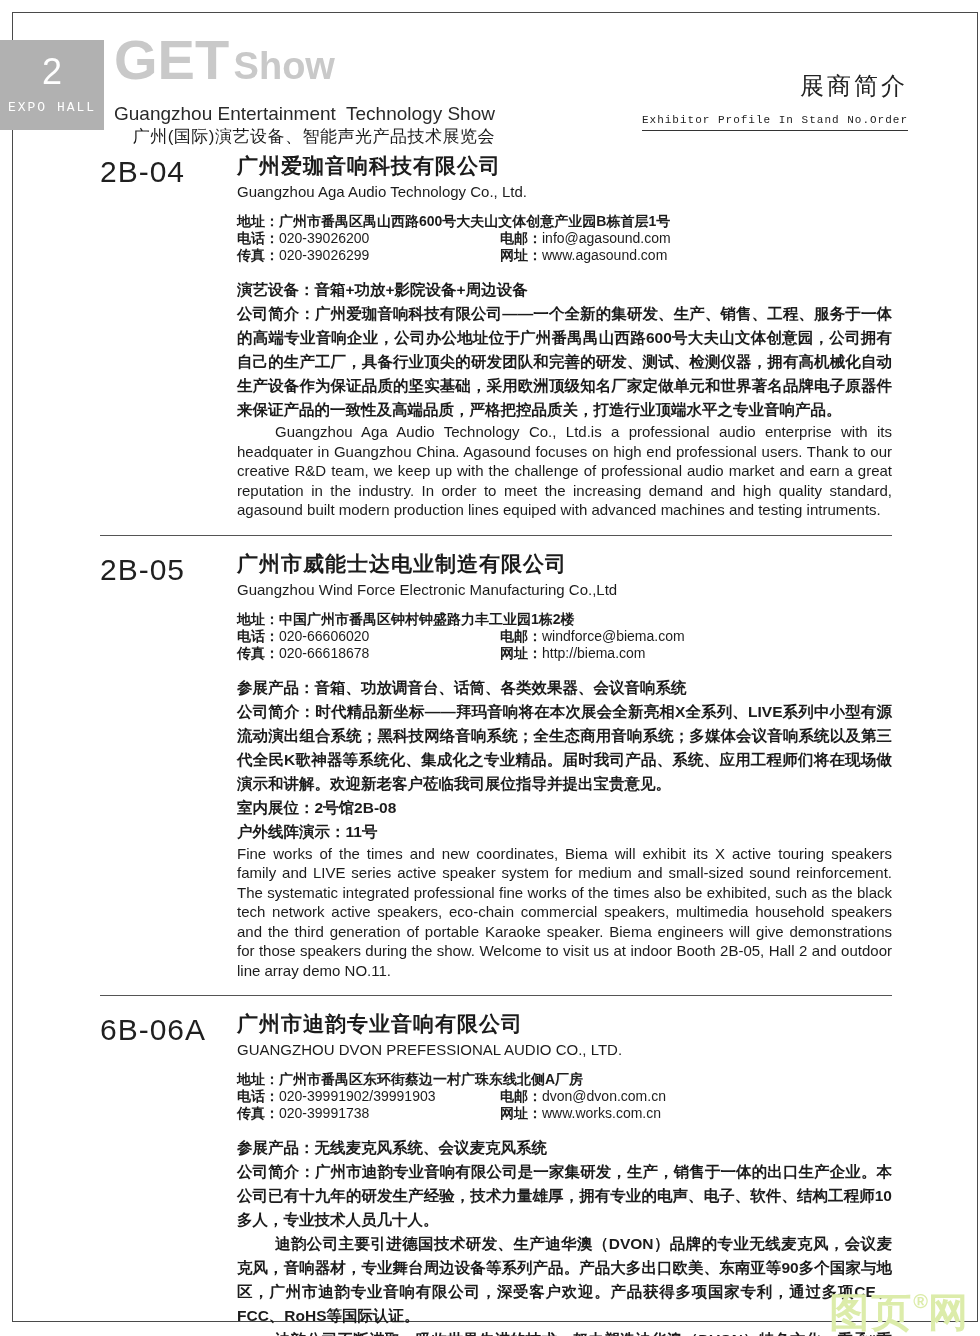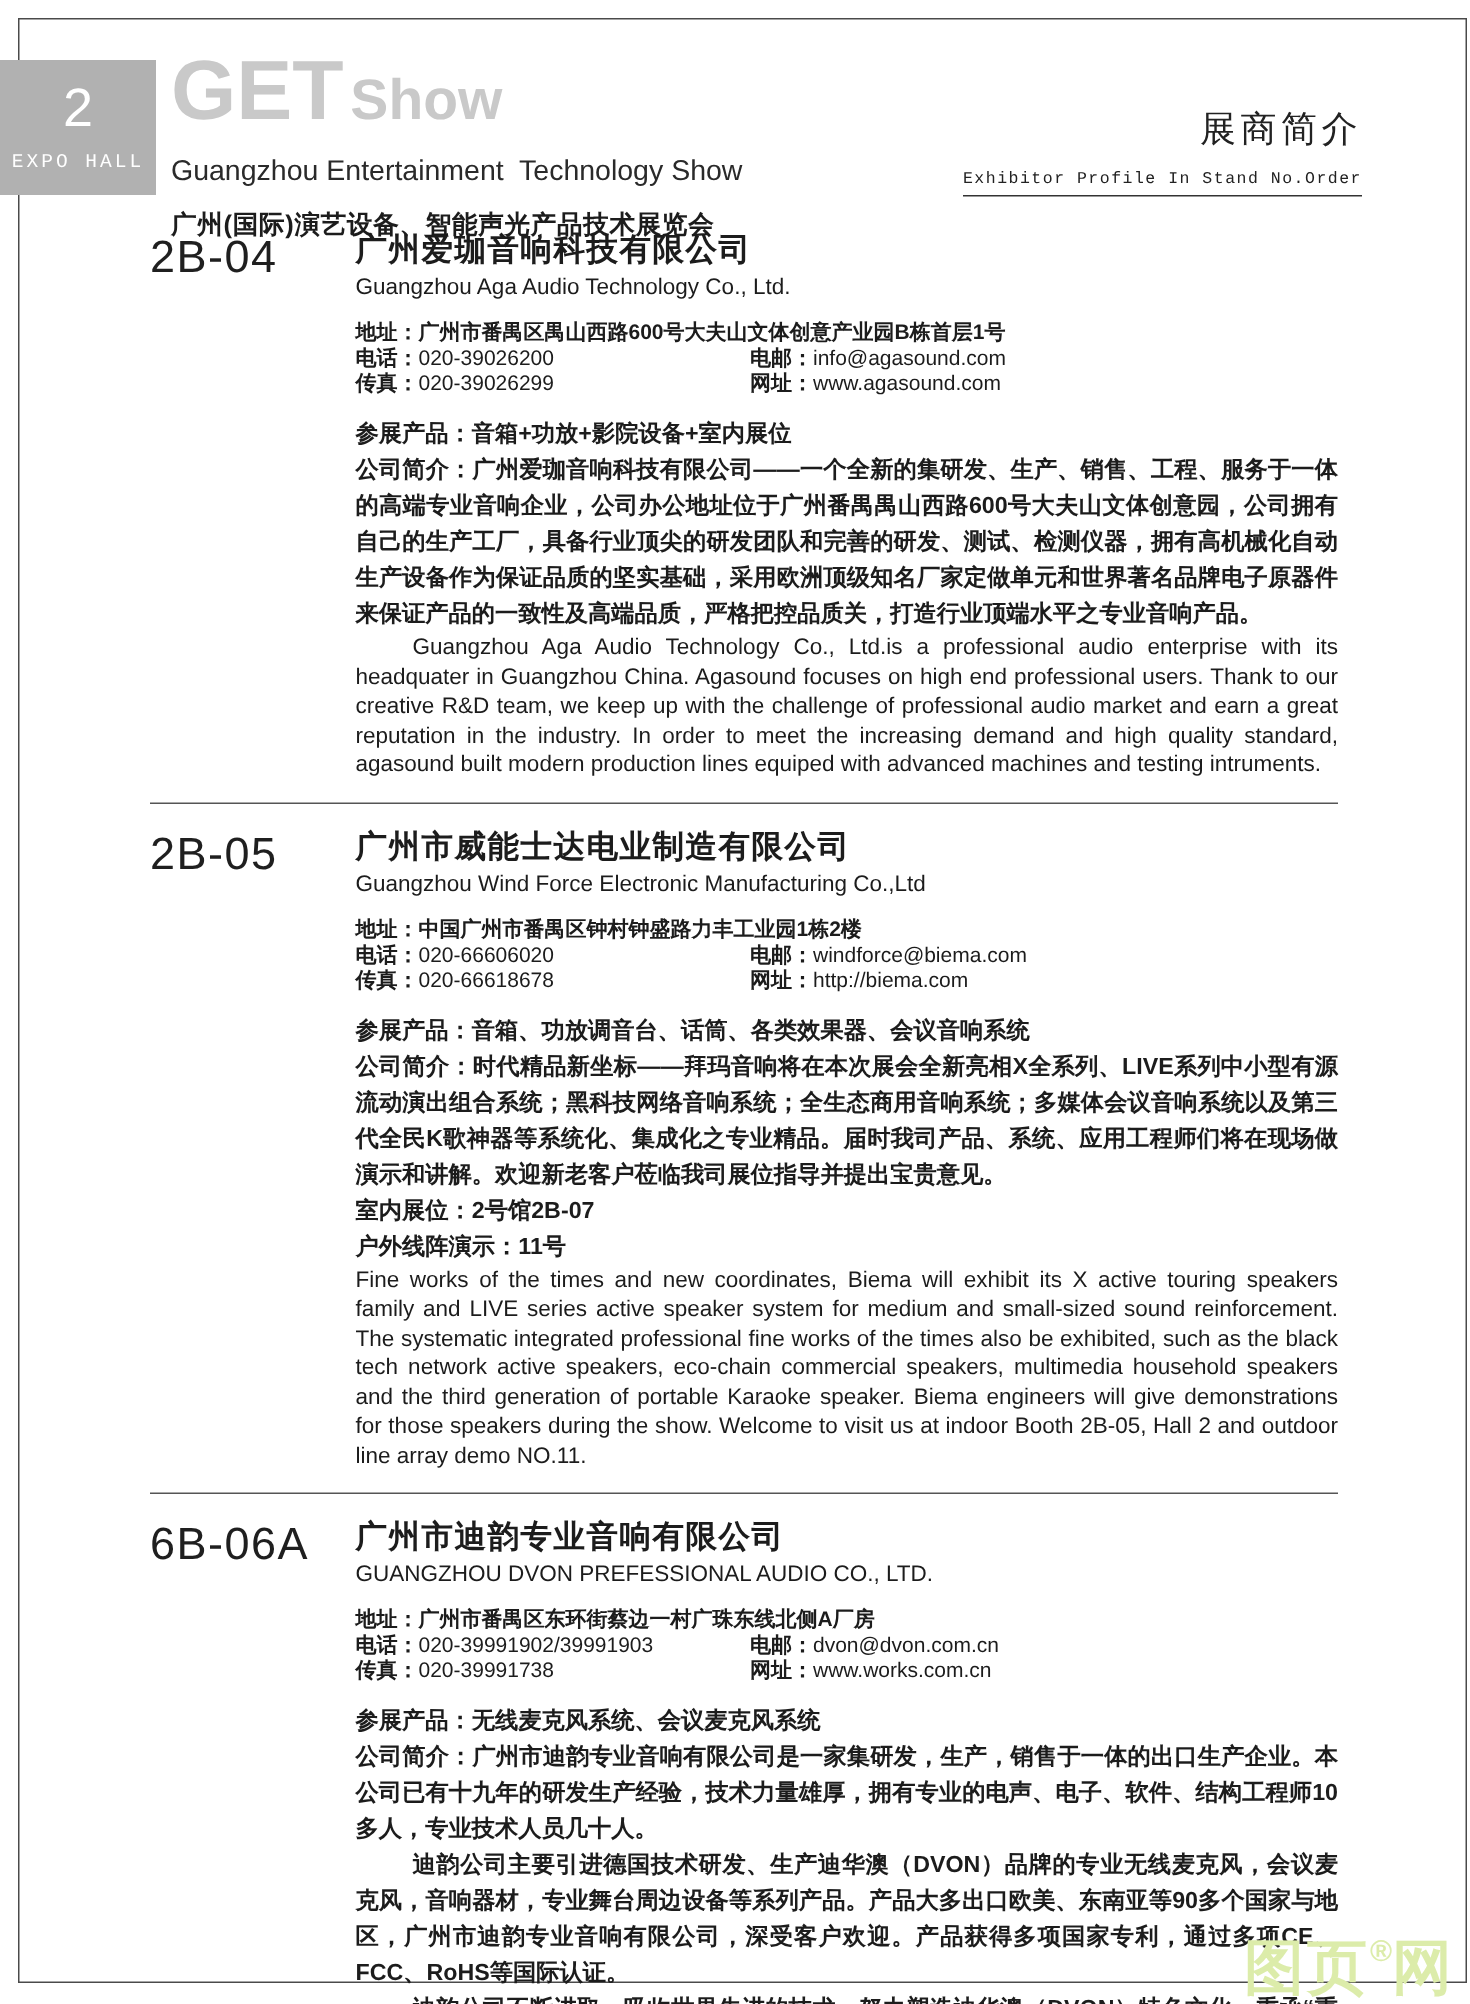--- a/index.html
+++ b/index.html
@@ -23,21 +23,21 @@
     width:104px; height:90px;
     background:#b1b1b1; color:#ffffff; text-align:center;
   }
   .hall-num{ font-size:36px; line-height:40px; margin-top:12px; }
   .hall-label{ font-family:"Liberation Mono","DejaVu Sans Mono",monospace; font-size:13px; letter-spacing:2px; margin-top:8px; }
   .logo-block{ position:absolute; left:114px; top:34px; }
   .logo-line{ line-height:52px; white-space:nowrap; }
   .logo-get{ font-size:56px; font-weight:bold; color:#c9c9c9; letter-spacing:0px; }
   .logo-show{ font-size:38px; font-weight:bold; color:#c9c9c9; }
   .show-en{ font-size:19px; color:#2a2a2a; margin-top:3px; white-space:pre; }
-  .show-cn{ font-size:17px; font-weight:bold; margin-top:12px; letter-spacing:0.5px; }
+  .show-cn{ font-size:17px; font-weight:normal; margin-top:0; letter-spacing:0.5px;text-align:right; }
   .section-block{ position:absolute; right:72px; top:70px; text-align:right; }
   .sec-cn{ font-size:24px; letter-spacing:3px; color:#222; }
   .sec-en{
     font-family:"Liberation Mono","DejaVu Sans Mono",monospace;
     font-size:11px; letter-spacing:1px; color:#222;
     margin-top:12px; padding-bottom:4px;
     border-bottom:1px solid #333;
   }
   
   main{ position:absolute; left:100px; top:152px; width:792px; }
@@ -123,21 +123,21 @@
           <span class="cell left">
             <span class="lab">传真：</span>
             <span class="val latin">020-39026299</span>
           </span>
           <span class="cell">
             <span class="lab">网址：</span>
             <span class="val latin">www.agasound.com</span>
           </span>
         </div>
       </div>
-      <div class="cn-body products">参展产品：音箱+功放+影院设备+室内展位</div>
+      <div class="cn-body products">演艺设备：音箱+功放+影院设备+周边设备</div>
       <div class="cn-body">公司简介：广州爱珈音响科技有限公司——一个全新的集研发、生产、销售、工程、服务于一体的高端专业音响企业，公司办公地址位于广州番禺禺山西路600号大夫山文体创意园，公司拥有自己的生产工厂，具备行业顶尖的研发团队和完善的研发、测试、检测仪器，拥有高机械化自动生产设备作为保证品质的坚实基础，采用欧洲顶级知名厂家定做单元和世界著名品牌电子原器件来保证产品的一致性及高端品质，严格把控品质关，打造行业顶端水平之专业音响产品。</div>
       <div class="en-body indent">Guangzhou Aga Audio Technology Co., Ltd.is a professional audio enterprise with its headquater in Guangzhou China. Agasound focuses on high end professional users. Thank to our creative R&amp;D team, we keep up with the challenge of professional audio market and earn a great reputation in the industry. In order to meet the increasing demand and high quality standard, agasound built modern production lines equiped with advanced machines and testing intruments.</div>
     </div>
   </section>
 
   <hr class="sep">
 
   <section class="entry">
     <div class="booth">2B-05</div>
     <div class="entry-body">
@@ -164,21 +164,21 @@
             <span class="val latin">020-66618678</span>
           </span>
           <span class="cell">
             <span class="lab">网址：</span>
             <span class="val latin">http://biema.com</span>
           </span>
         </div>
       </div>
       <div class="cn-body products">参展产品：音箱、功放调音台、话筒、各类效果器、会议音响系统</div>
       <div class="cn-body">公司简介：时代精品新坐标——拜玛音响将在本次展会全新亮相X全系列、LIVE系列中小型有源流动演出组合系统；黑科技网络音响系统；全生态商用音响系统；多媒体会议音响系统以及第三代全民K歌神器等系统化、集成化之专业精品。届时我司产品、系统、应用工程师们将在现场做演示和讲解。欢迎新老客户莅临我司展位指导并提出宝贵意见。</div>
-      <div class="cn-line">室内展位：2号馆2B-07</div>
+      <div class="cn-line">室内展位：2号馆2B-08</div>
       <div class="cn-line">户外线阵演示：11号</div>
       <div class="en-body">Fine works of the times and new coordinates, Biema will exhibit its X active touring speakers family and LIVE series active speaker system for medium and small-sized sound reinforcement. The systematic integrated professional fine works of the times also be exhibited, such as the black tech network active speakers, eco-chain commercial speakers, multimedia household speakers and the third generation of portable Karaoke speaker. Biema engineers will give demonstrations for those speakers during the show. Welcome to visit us at indoor Booth 2B-05, Hall 2 and outdoor line array demo NO.11.</div>
     </div>
   </section>
 
   <hr class="sep">
 
   <section class="entry">
     <div class="booth">6B-06A</div>
     <div class="entry-body">

